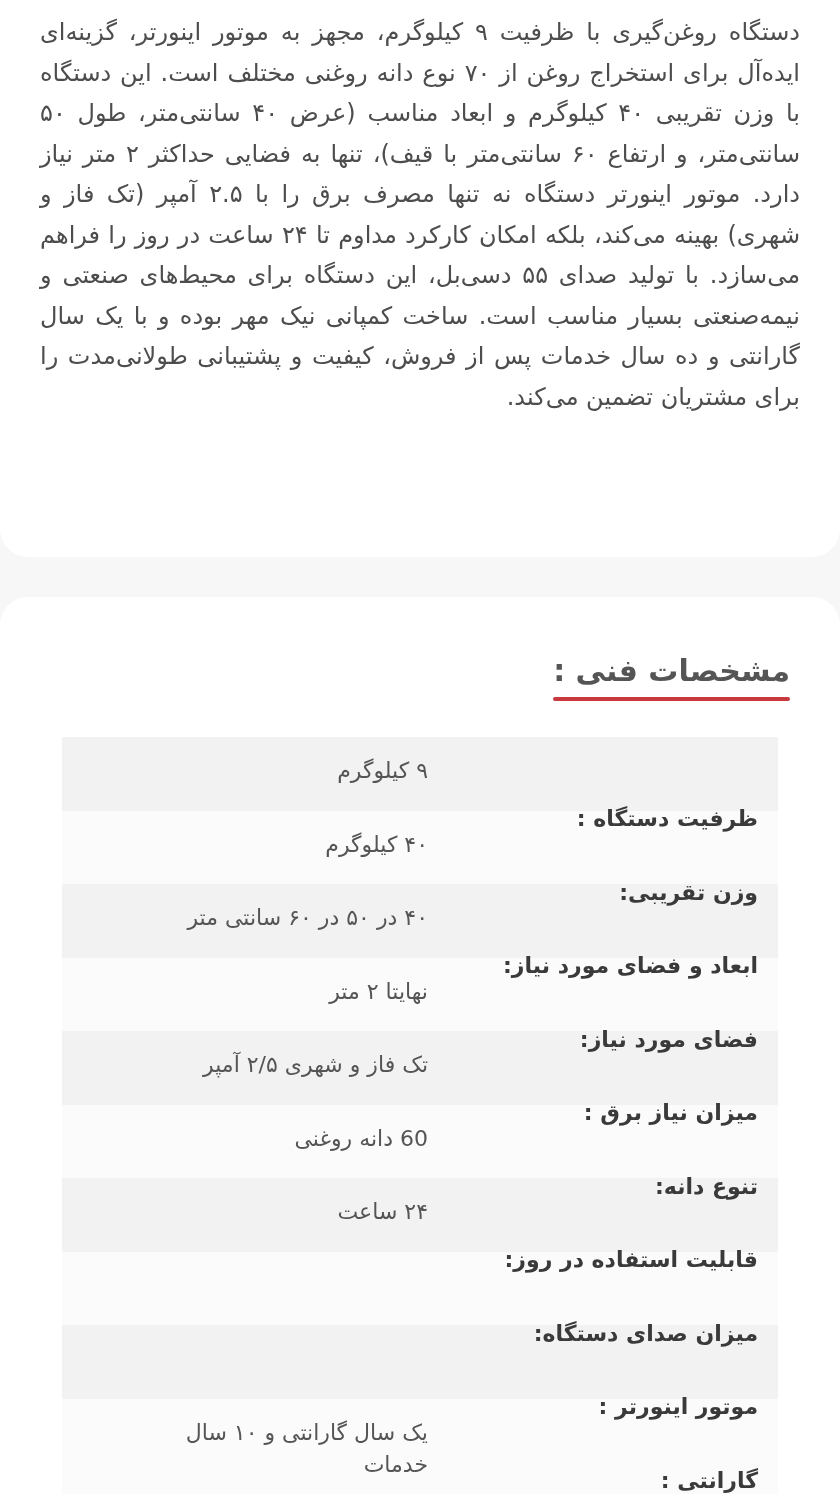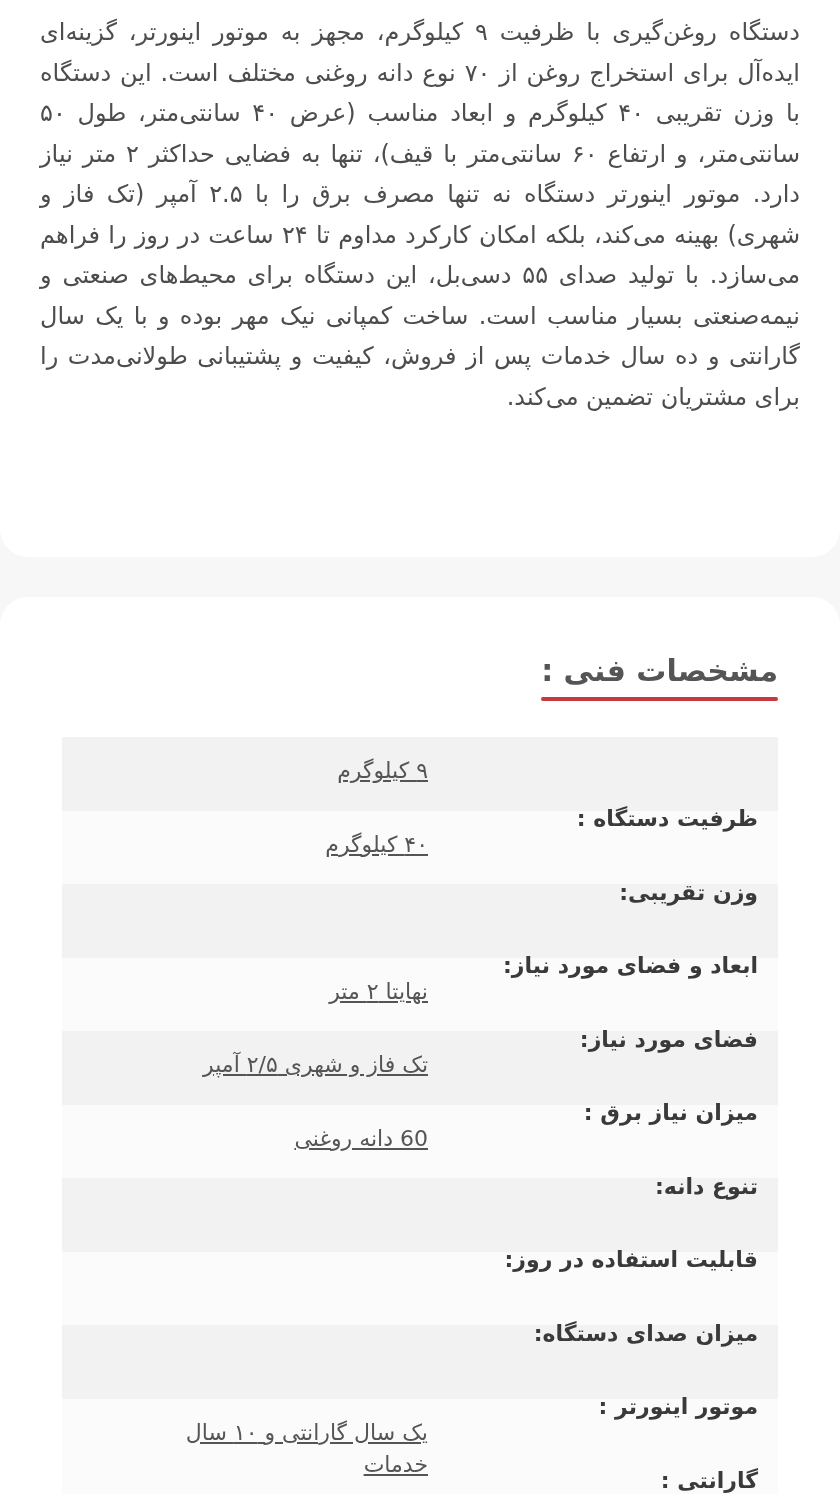--- a/index.html
+++ b/index.html
@@ -31,21 +31,21 @@
       line-height: 40.5px;
       color: #4d4d4d;
       text-align: justify;
       text-align-last: right;
     }
     .card-desc .desc-text { top: 52px; }
 
     .specs-title-wrap {
       position: absolute;
       top: 50px;
-      right: 62px;
+      right: 50px;
       display: inline-block;
       margin-left: 16px;
     }
     .specs-title {
       font-size: 30px;
       font-weight: bold;
       color: #555555;
       line-height: 48px;
       white-space: nowrap;
     }
@@ -79,21 +79,20 @@
       color: #3a3a3a;
       line-height: 32px;
       white-space: nowrap;
       margin-top: 48px;
     }
     .spec-value {
       width: 260px;
       font-size: 22px;
       color: #555555;
       line-height: 32px;
-      text-decoration: underline;
     }
   </style>
 </head>
 <body>
 
 <div class="page">
 
   <section class="card card-desc">
     <p class="desc-text">دستگاه روغن‌گیری با ظرفیت ۹ کیلوگرم، مجهز به موتور اینورتر، گزینه‌ای ایده‌آل برای استخراج روغن از ۷۰ نوع دانه روغنی مختلف است. این دستگاه با وزن تقریبی ۴۰ کیلوگرم و ابعاد مناسب (عرض ۴۰ سانتی‌متر، طول ۵۰ سانتی‌متر، و ارتفاع ۶۰ سانتی‌متر با قیف)، تنها به فضایی حداکثر ۲ متر نیاز دارد. موتور اینورتر دستگاه نه تنها مصرف برق را با ۲.۵ آمپر (تک فاز و شهری) بهینه می‌کند، بلکه امکان کارکرد مداوم تا ۲۴ ساعت در روز را فراهم می‌سازد. با تولید صدای ۵۵ دسی‌بل، این دستگاه برای محیط‌های صنعتی و نیمه‌صنعتی بسیار مناسب است. ساخت کمپانی نیک مهر بوده و با یک سال گارانتی و ده سال خدمات پس از فروش، کیفیت و پشتیبانی طولانی‌مدت را برای مشتریان تضمین می‌کند.</p>
   </section>
@@ -108,35 +107,37 @@
       <div class="spec-row">
         <div class="spec-label">ظرفیت دستگاه :</div>
         <div class="spec-value">۹ کیلوگرم</div>
       </div>
       <div class="spec-row">
         <div class="spec-label">وزن تقریبی:</div>
         <div class="spec-value">۴۰ کیلوگرم</div>
       </div>
       <div class="spec-row">
         <div class="spec-label">ابعاد و فضای مورد نیاز:</div>
+        <div class="spec-value">۴۰ در ۵۰ در ۶۰ سانتی متر</div>
       </div>
       <div class="spec-row">
         <div class="spec-label">فضای مورد نیاز:</div>
         <div class="spec-value">نهایتا ۲ متر</div>
       </div>
       <div class="spec-row">
         <div class="spec-label">میزان نیاز برق :</div>
         <div class="spec-value">تک فاز و شهری ۲/۵ آمپر</div>
       </div>
       <div class="spec-row">
         <div class="spec-label">تنوع دانه:</div>
         <div class="spec-value">60 دانه روغنی</div>
       </div>
       <div class="spec-row">
         <div class="spec-label">قابلیت استفاده در روز:</div>
+        <div class="spec-value">۲۴ ساعت</div>
       </div>
       <div class="spec-row">
         <div class="spec-label">میزان صدای دستگاه:</div>
       </div>
       <div class="spec-row">
         <div class="spec-label">موتور اینورتر :</div>
       </div>
       <div class="spec-row tall">
         <div class="spec-label">گارانتی :</div>
         <div class="spec-value">یک سال گارانتی و ۱۰ سال خدمات</div>

